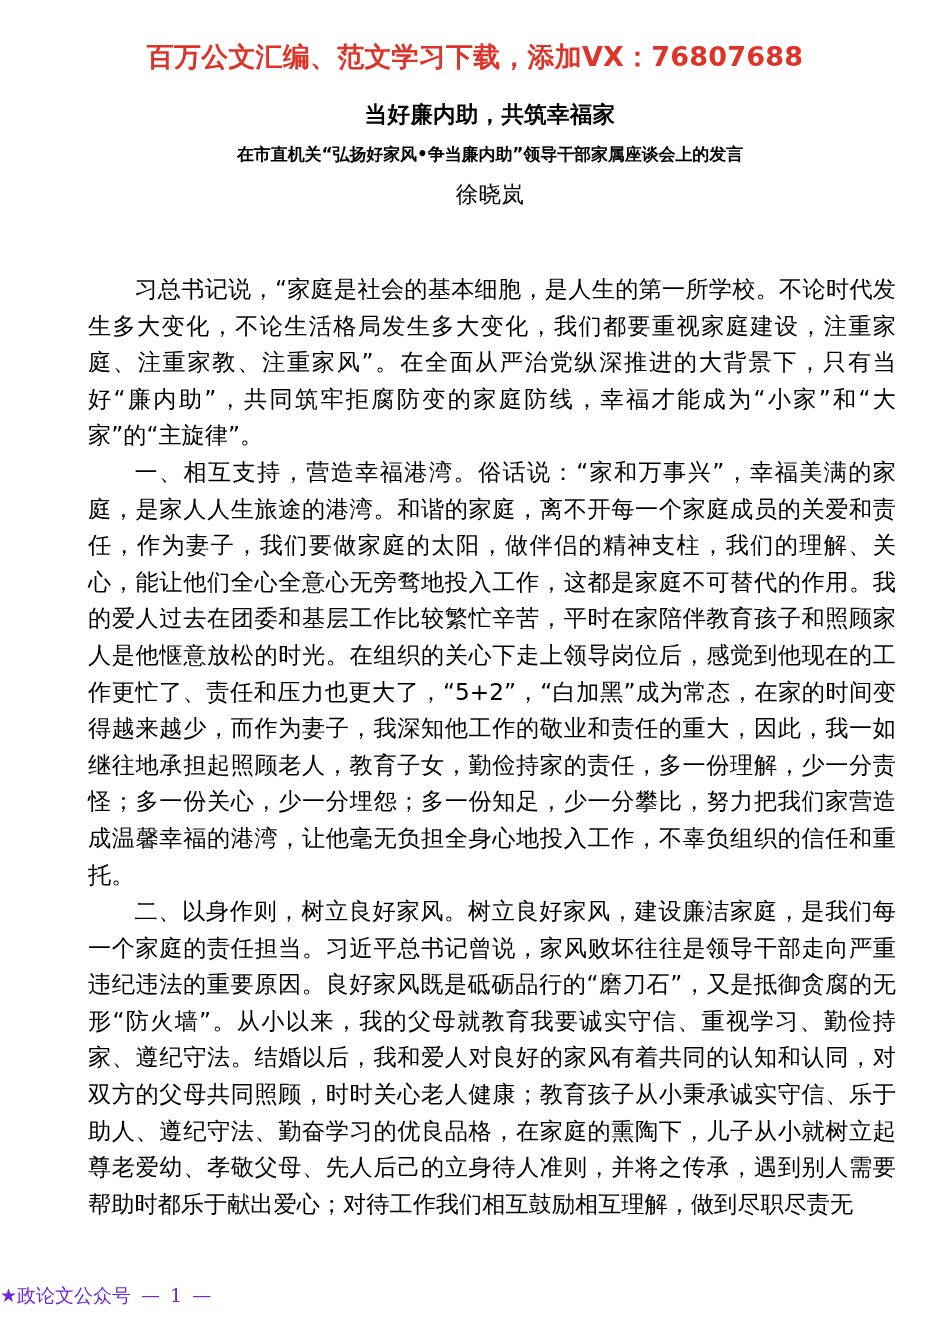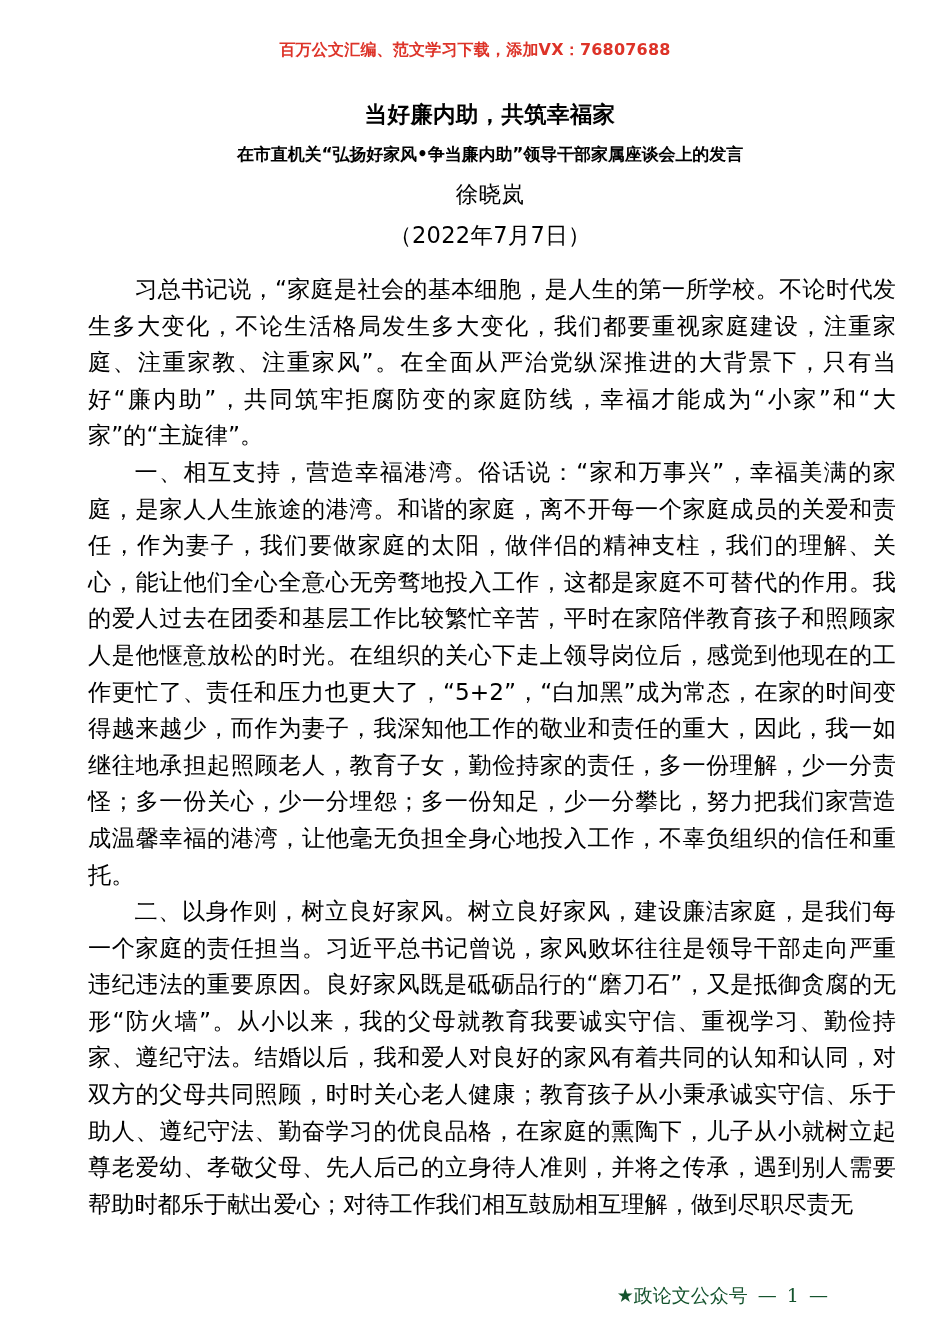--- a/index.html
+++ b/index.html
@@ -21,21 +21,21 @@
     box-sizing: border-box;
   }
 
   
   .promo-banner {
     position: absolute;
     top: 40px;
     left: 0;
     width: 950px;
     text-align: center;
-    font-size: 16px;
+    font-size: 27px;
     font-weight: bold;
     letter-spacing: 0.2px;
     color: #dd3328;
     line-height: 1.25;
     white-space: nowrap;
   }
 
   
   .title-block {
     position: absolute;
@@ -93,25 +93,24 @@
   .para.indent {
     text-indent: 2em;
   }
 
   
   .footer {
     position: absolute;
     left: 0;
     top: 1283px;
     width: 950px;
-    text-align: right;
     padding-right: 120px;
     box-sizing: border-box;
     font-size: 19px;
-    color: #14532d;
+    color: #6d28d9;
     white-space: nowrap;
   }
   .footer .brand {
     font-family: "DejaVu Sans", "Liberation Sans", sans-serif;
   }
   .footer .pageno {
     font-family: "DejaVu Serif", "Liberation Serif", serif;
     margin-left: 10px;
     letter-spacing: 2px;
   }
@@ -120,21 +119,20 @@
 <body>
 
 <div class="page">
 
   <div class="promo-banner">百万公文汇编、范文学习下载，添加VX：76807688</div>
 
   <div class="title-block">
     <div class="doc-title-main">当好廉内助，共筑幸福家</div>
     <div class="doc-title-sub">在市直机关“弘扬好家风•争当廉内助”领导干部家属座谈会上的发言</div>
     <div class="doc-author">徐晓岚</div>
-    <div class="doc-date">（2022年7月7日）</div>
   </div>
 
   <div class="body-block">
     <p class="para indent">习总书记说，“家庭是社会的基本细胞，是人生的第一所学校。不论时代发生多大变化，不论生活格局发生多大变化，我们都要重视家庭建设，注重家庭、注重家教、注重家风”。在全面从严治党纵深推进的大背景下，只有当好“廉内助”，共同筑牢拒腐防变的家庭防线，幸福才能成为“小家”和“大家”的“主旋律”。</p>
     <p class="para indent">一、相互支持，营造幸福港湾。俗话说：“家和万事兴”，幸福美满的家庭，是家人人生旅途的港湾。和谐的家庭，离不开每一个家庭成员的关爱和责任，作为妻子，我们要做家庭的太阳，做伴侣的精神支柱，我们的理解、关心，能让他们全心全意心无旁骛地投入工作，这都是家庭不可替代的作用。我的爱人过去在团委和基层工作比较繁忙辛苦，平时在家陪伴教育孩子和照顾家人是他惬意放松的时光。在组织的关心下走上领导岗位后，感觉到他现在的工作更忙了、责任和压力也更大了，“5+2”，“白加黑”成为常态，在家的时间变得越来越少，而作为妻子，我深知他工作的敬业和责任的重大，因此，我一如继往地承担起照顾老人，教育子女，勤俭持家的责任，多一份理解，少一分责怪；多一份关心，少一分埋怨；多一份知足，少一分攀比，努力把我们家营造成温馨幸福的港湾，让他毫无负担全身心地投入工作，不辜负组织的信任和重托。</p>
     <p class="para indent">二、以身作则，树立良好家风。树立良好家风，建设廉洁家庭，是我们每一个家庭的责任担当。习近平总书记曾说，家风败坏往往是领导干部走向严重违纪违法的重要原因。良好家风既是砥砺品行的“磨刀石”，又是抵御贪腐的无形“防火墙”。从小以来，我的父母就教育我要诚实守信、重视学习、勤俭持家、遵纪守法。结婚以后，我和爱人对良好的家风有着共同的认知和认同，对双方的父母共同照顾，时时关心老人健康；教育孩子从小秉承诚实守信、乐于助人、遵纪守法、勤奋学习的优良品格，在家庭的熏陶下，儿子从小就树立起尊老爱幼、孝敬父母、先人后己的立身待人准则，并将之传承，遇到别人需要帮助时都乐于献出爱心；对待工作我们相互鼓励相互理解，做到尽职尽责无</p>
   </div>
 
   <div class="footer">
     <span class="brand">★政论文公众号</span><span class="pageno">— 1 —</span>

